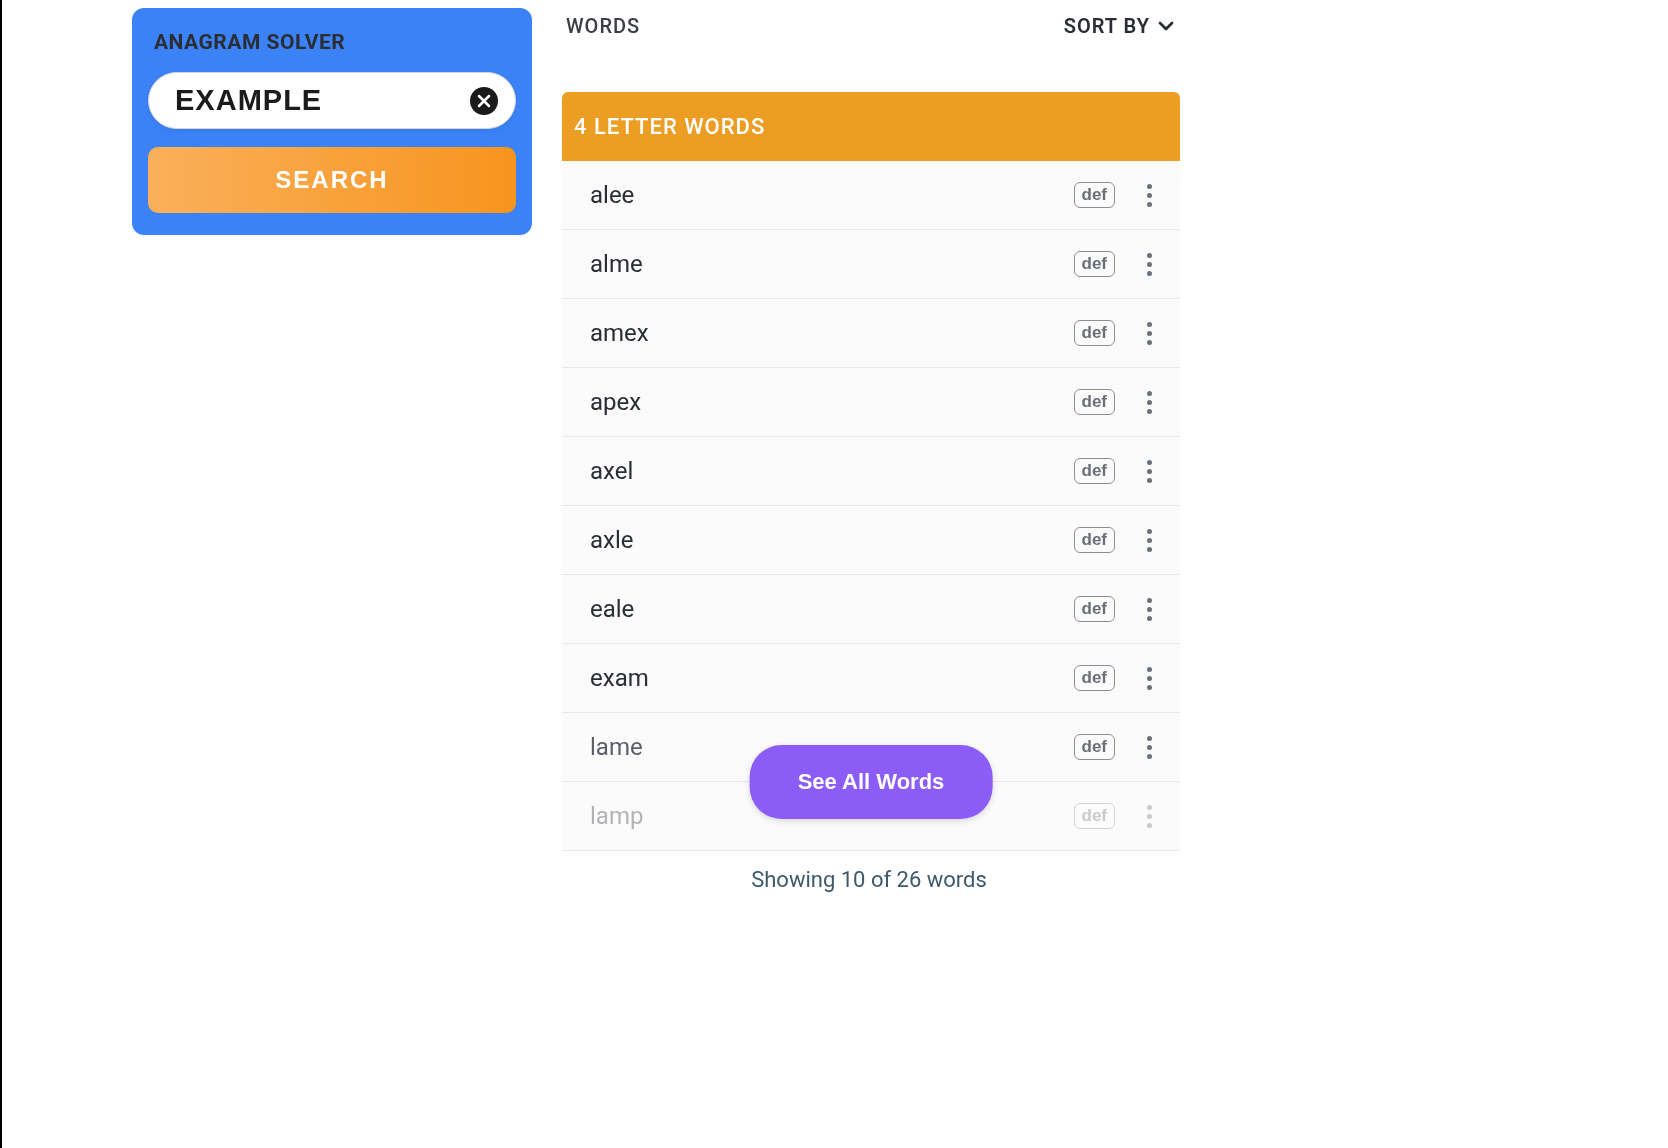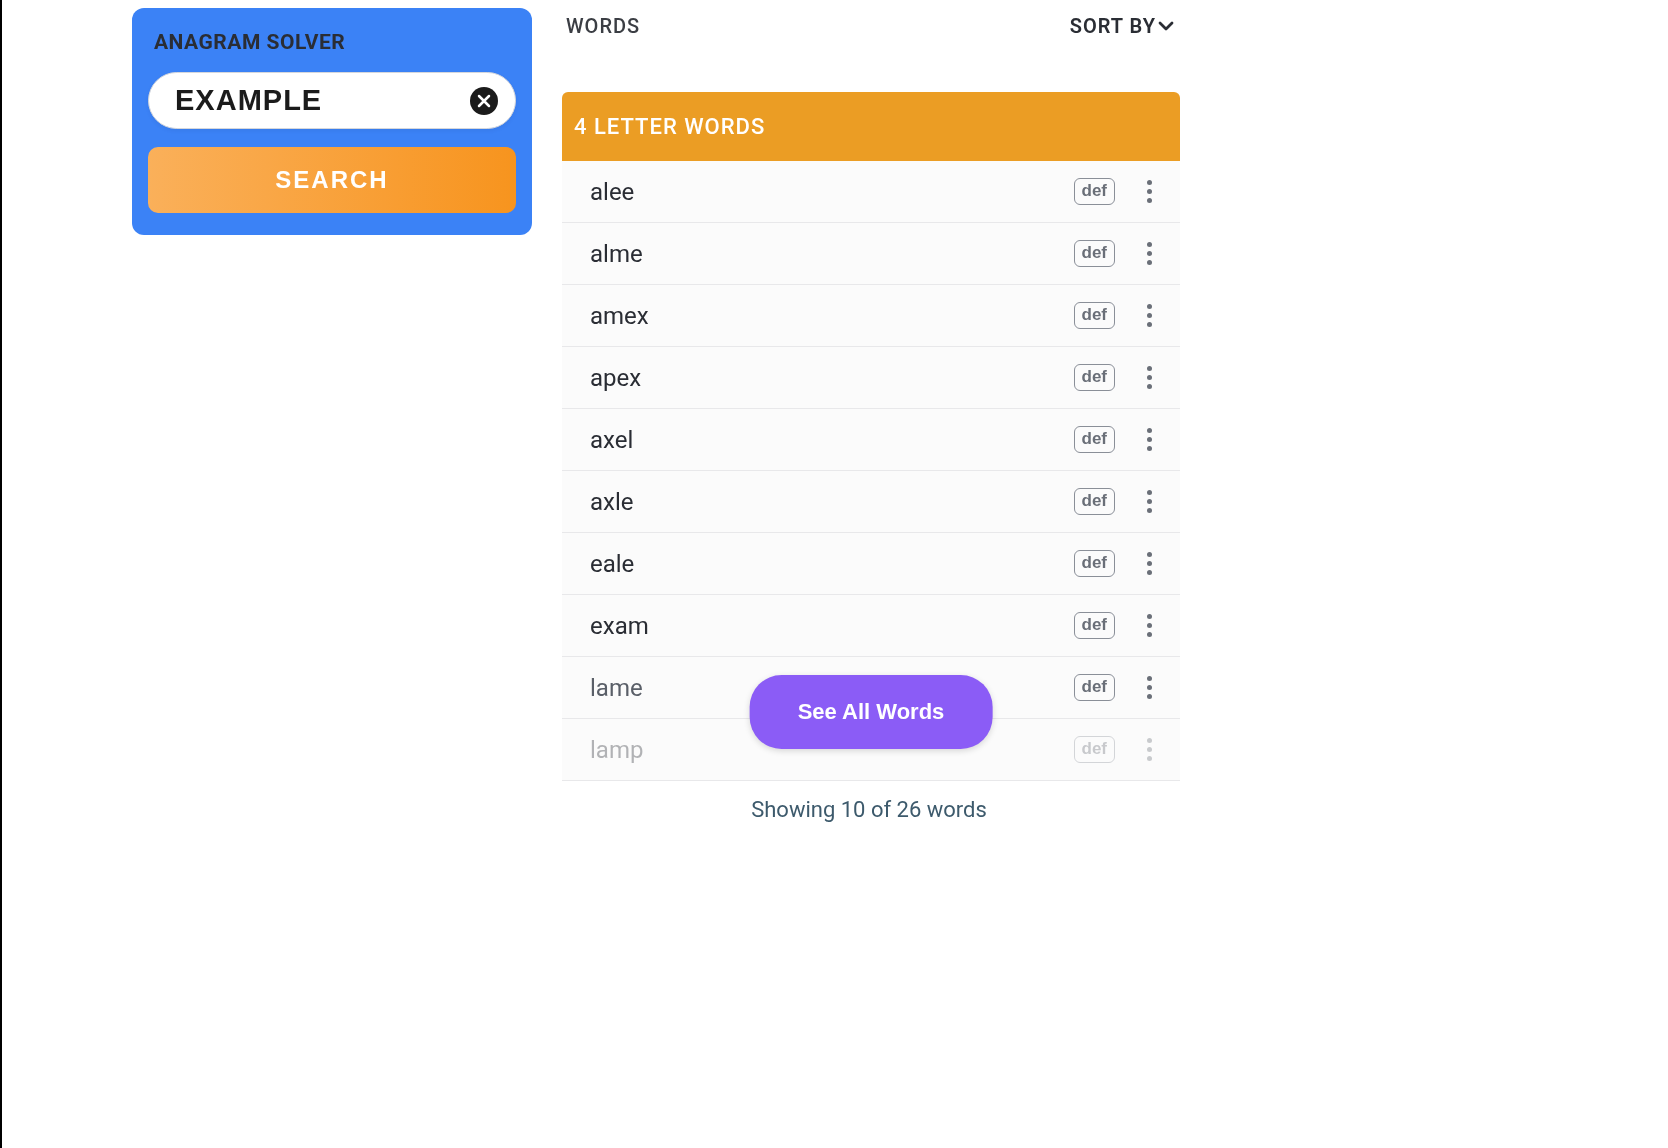--- a/index.html
+++ b/index.html
@@ -99,21 +99,21 @@
     }
     .words-label {
       font-size: 20px;
       font-weight: 500;
       letter-spacing: 1px;
       color: #3b3e44;
     }
     .sort-by {
       display: flex;
       align-items: center;
-      gap: 0;
+      gap: 6px;
       cursor: pointer;
       font-size: 20px;
       font-weight: 600;
       letter-spacing: 1px;
       color: #2a2d34;
     }
     .sort-by svg {
       width: 20px;
       height: 20px;
     }
@@ -129,21 +129,21 @@
       margin-top: 36px;
     }
     .word-list {
       position: relative;
     }
     .word-row {
       display: flex;
       align-items: center;
       justify-content: space-between;
       padding: 0 18px 0 28px;
-      height: 62px;
+      height: 69px;
       border-bottom: 1px solid #e8e8ea;
       background: #fbfbfb;
     }
     .word-text {
       font-size: 24px;
       color: #2a2d34;
       font-weight: 400;
     }
     .row-actions {
       display: flex;

